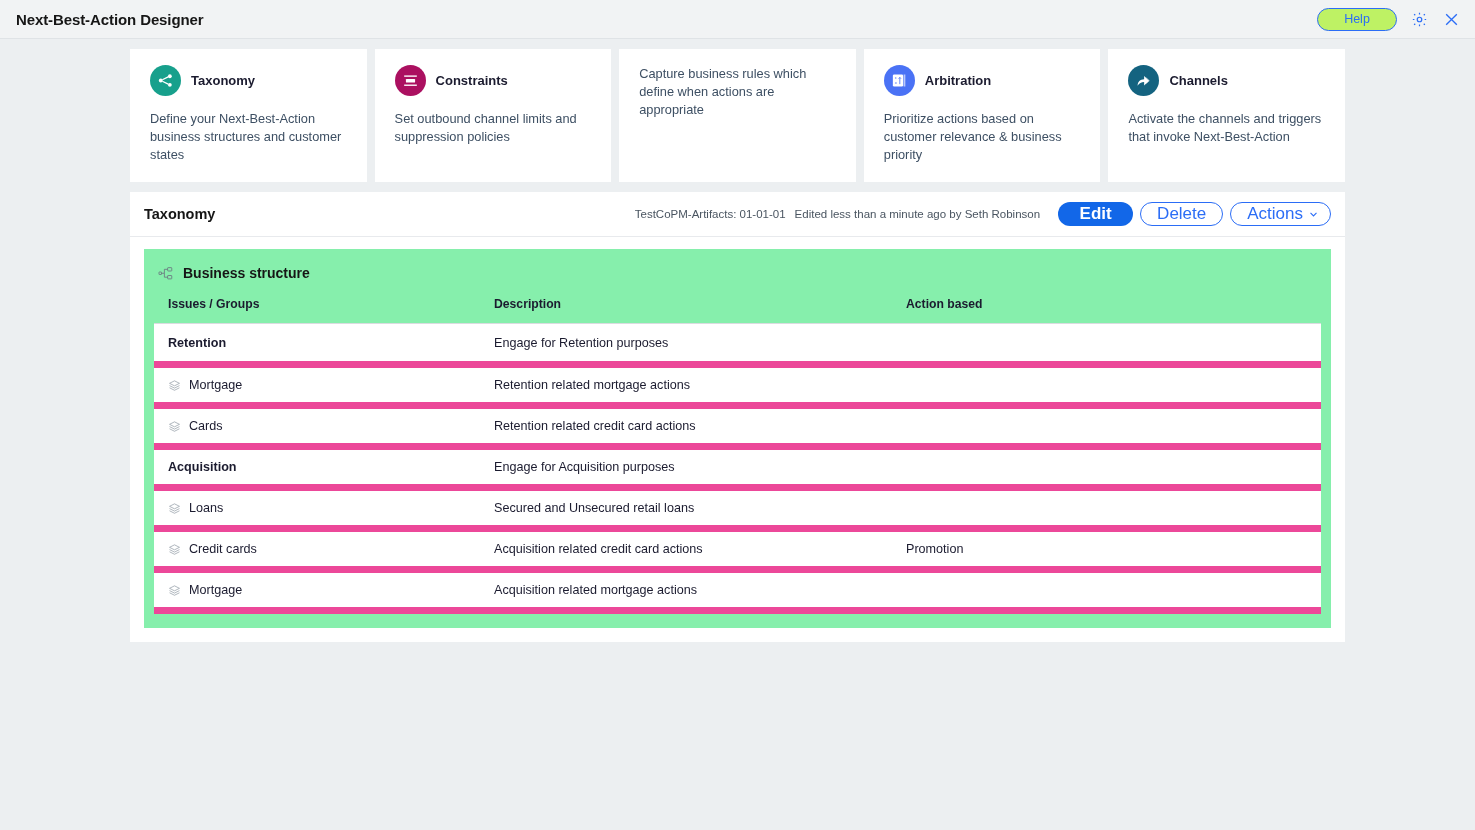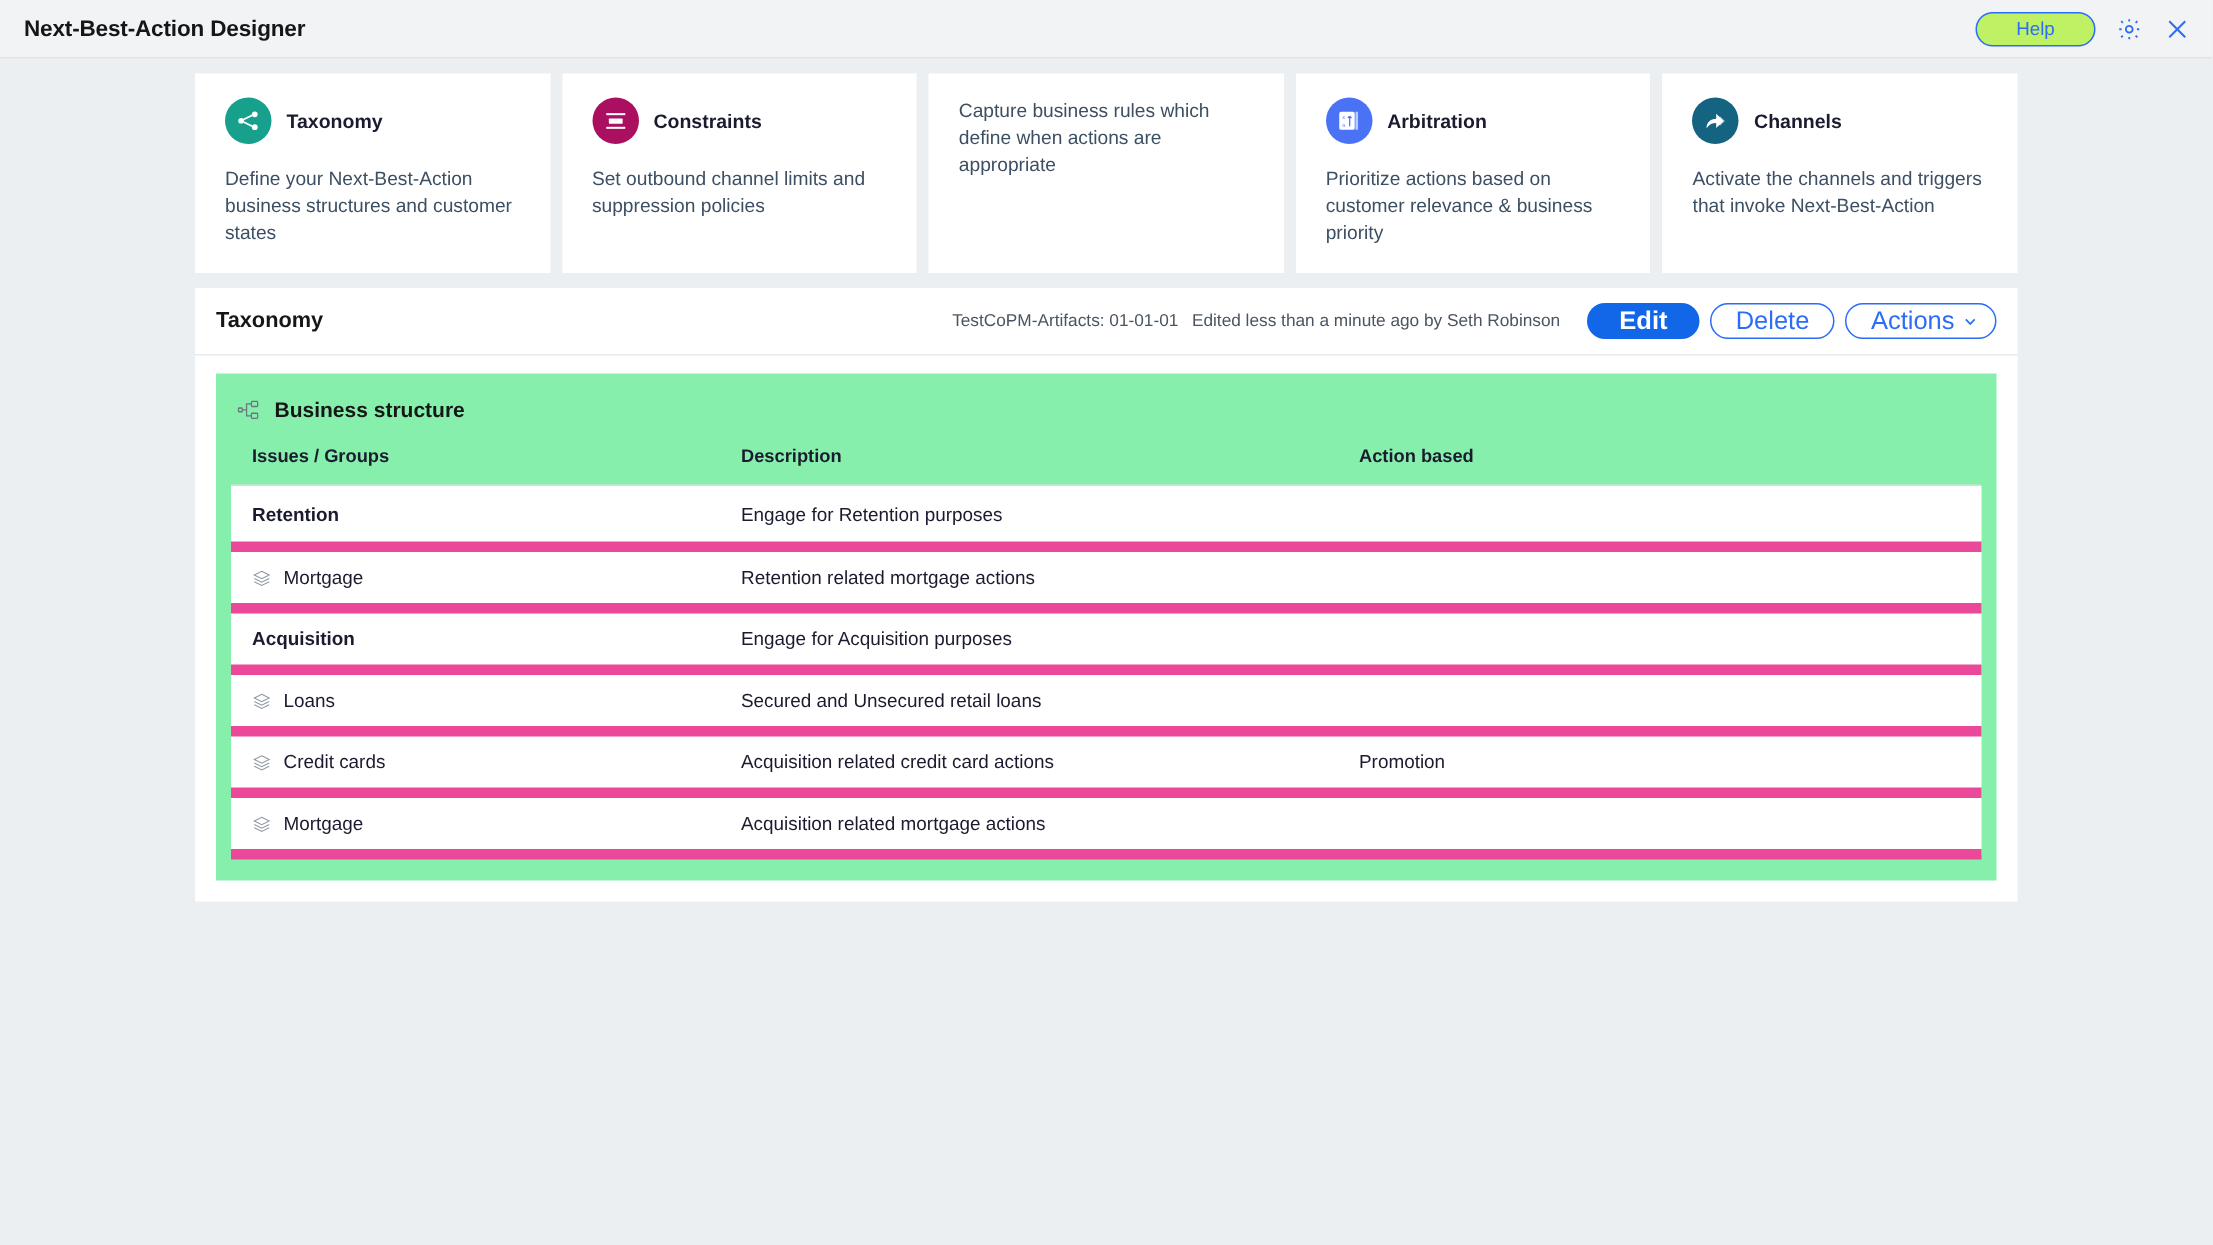--- a/index.html
+++ b/index.html
@@ -282,20 +282,36 @@
                     <path d="M2.8 12.2 12 16.8l9.2-4.6"></path>
                     <path d="M2.8 16.2 12 20.8l9.2-4.6"></path>
                   </svg>
                 </span>
                 <span>Mortgage</span>
               </span>
             </td>
             <td class="c2">Retention related mortgage actions</td>
             <td class="c3"></td>
           </tr>
+          <tr class="group-row">
+            <td class="c1">
+              <span class="grp">
+                <span>
+                  <svg width="13" height="13" viewBox="0 0 24 24" fill="none" stroke="#8e98a3" stroke-width="1.3">
+                    <path d="M12 3.4 21.2 8 12 12.6 2.8 8z"></path>
+                    <path d="M2.8 12.2 12 16.8l9.2-4.6"></path>
+                    <path d="M2.8 16.2 12 20.8l9.2-4.6"></path>
+                  </svg>
+                </span>
+                <span>Cards</span>
+              </span>
+            </td>
+            <td class="c2">Retention related credit card actions</td>
+            <td class="c3"></td>
+          </tr>
           <tr class="issue-row">
             <td class="c1">Acquisition</td>
             <td class="c2">Engage for Acquisition purposes</td>
             <td class="c3"></td>
           </tr>
           <tr class="group-row">
             <td class="c1">
               <span class="grp">
                 <span>
                   <svg width="13" height="13" viewBox="0 0 24 24" fill="none" stroke="#8e98a3" stroke-width="1.3">

